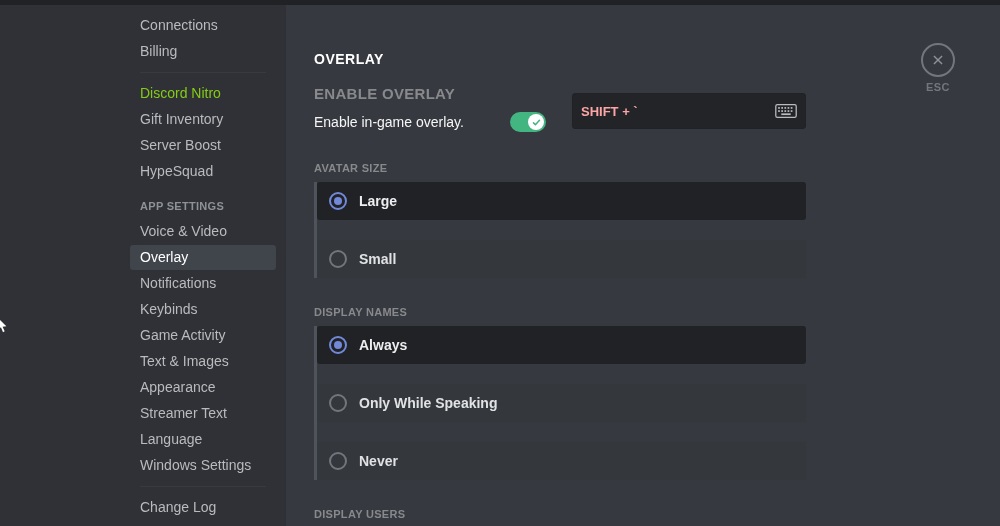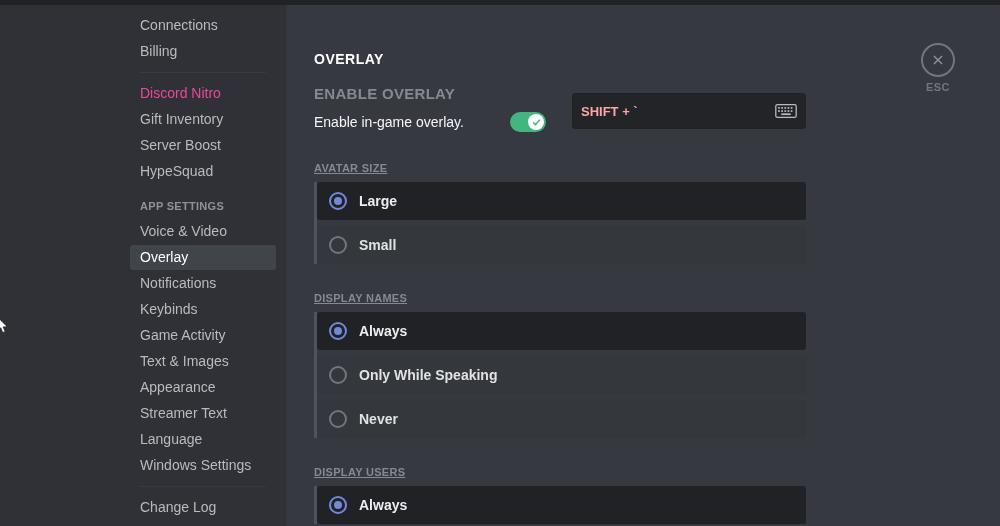--- a/index.html
+++ b/index.html
@@ -39,21 +39,21 @@
   .side-header {
     font-size: 11px;
     font-weight: 700;
     color: #8e9297;
     text-transform: uppercase;
     letter-spacing: .3px;
     cursor: default;
     padding-top: 14px;
     padding-bottom: 4px;
   }
-  .side-item.brand { color: #ec4899; }
+  .side-item.brand { color: #84cc16; }
   .side-item.active {
     background: #40444b;
     color: #fff;
   }
   .side-sep {
     height: 1px;
     margin: 8px 10px;
     background: #40444b;
     opacity: .5;
   }
@@ -128,31 +128,30 @@
 
   
   .group-label {
     margin-top: 28px;
     margin-bottom: 8px;
     font-size: 11px;
     font-weight: 700;
     letter-spacing: .3px;
     color: #87898c;
     text-transform: uppercase;
-    text-decoration: underline;
   }
   .first-margin { margin-top: 30px; }
   .radio-list {
     border-left: 3px solid #4f545c;
     padding-left: 0;
   }
   .radio-item {
     background: #34373c;
     padding: 10px 12px;
-    margin-bottom: 6px;
+    margin-bottom: 20px;
     border-radius: 3px;
     display:flex; align-items:center; gap:12px;
     cursor:pointer;
   }
   .radio-item:last-child { margin-bottom: 0; }
   .radio-item.selected {
     background: #202225;
   }
   .radio-circle {
     width:18px; height:18px; border-radius:50%;

